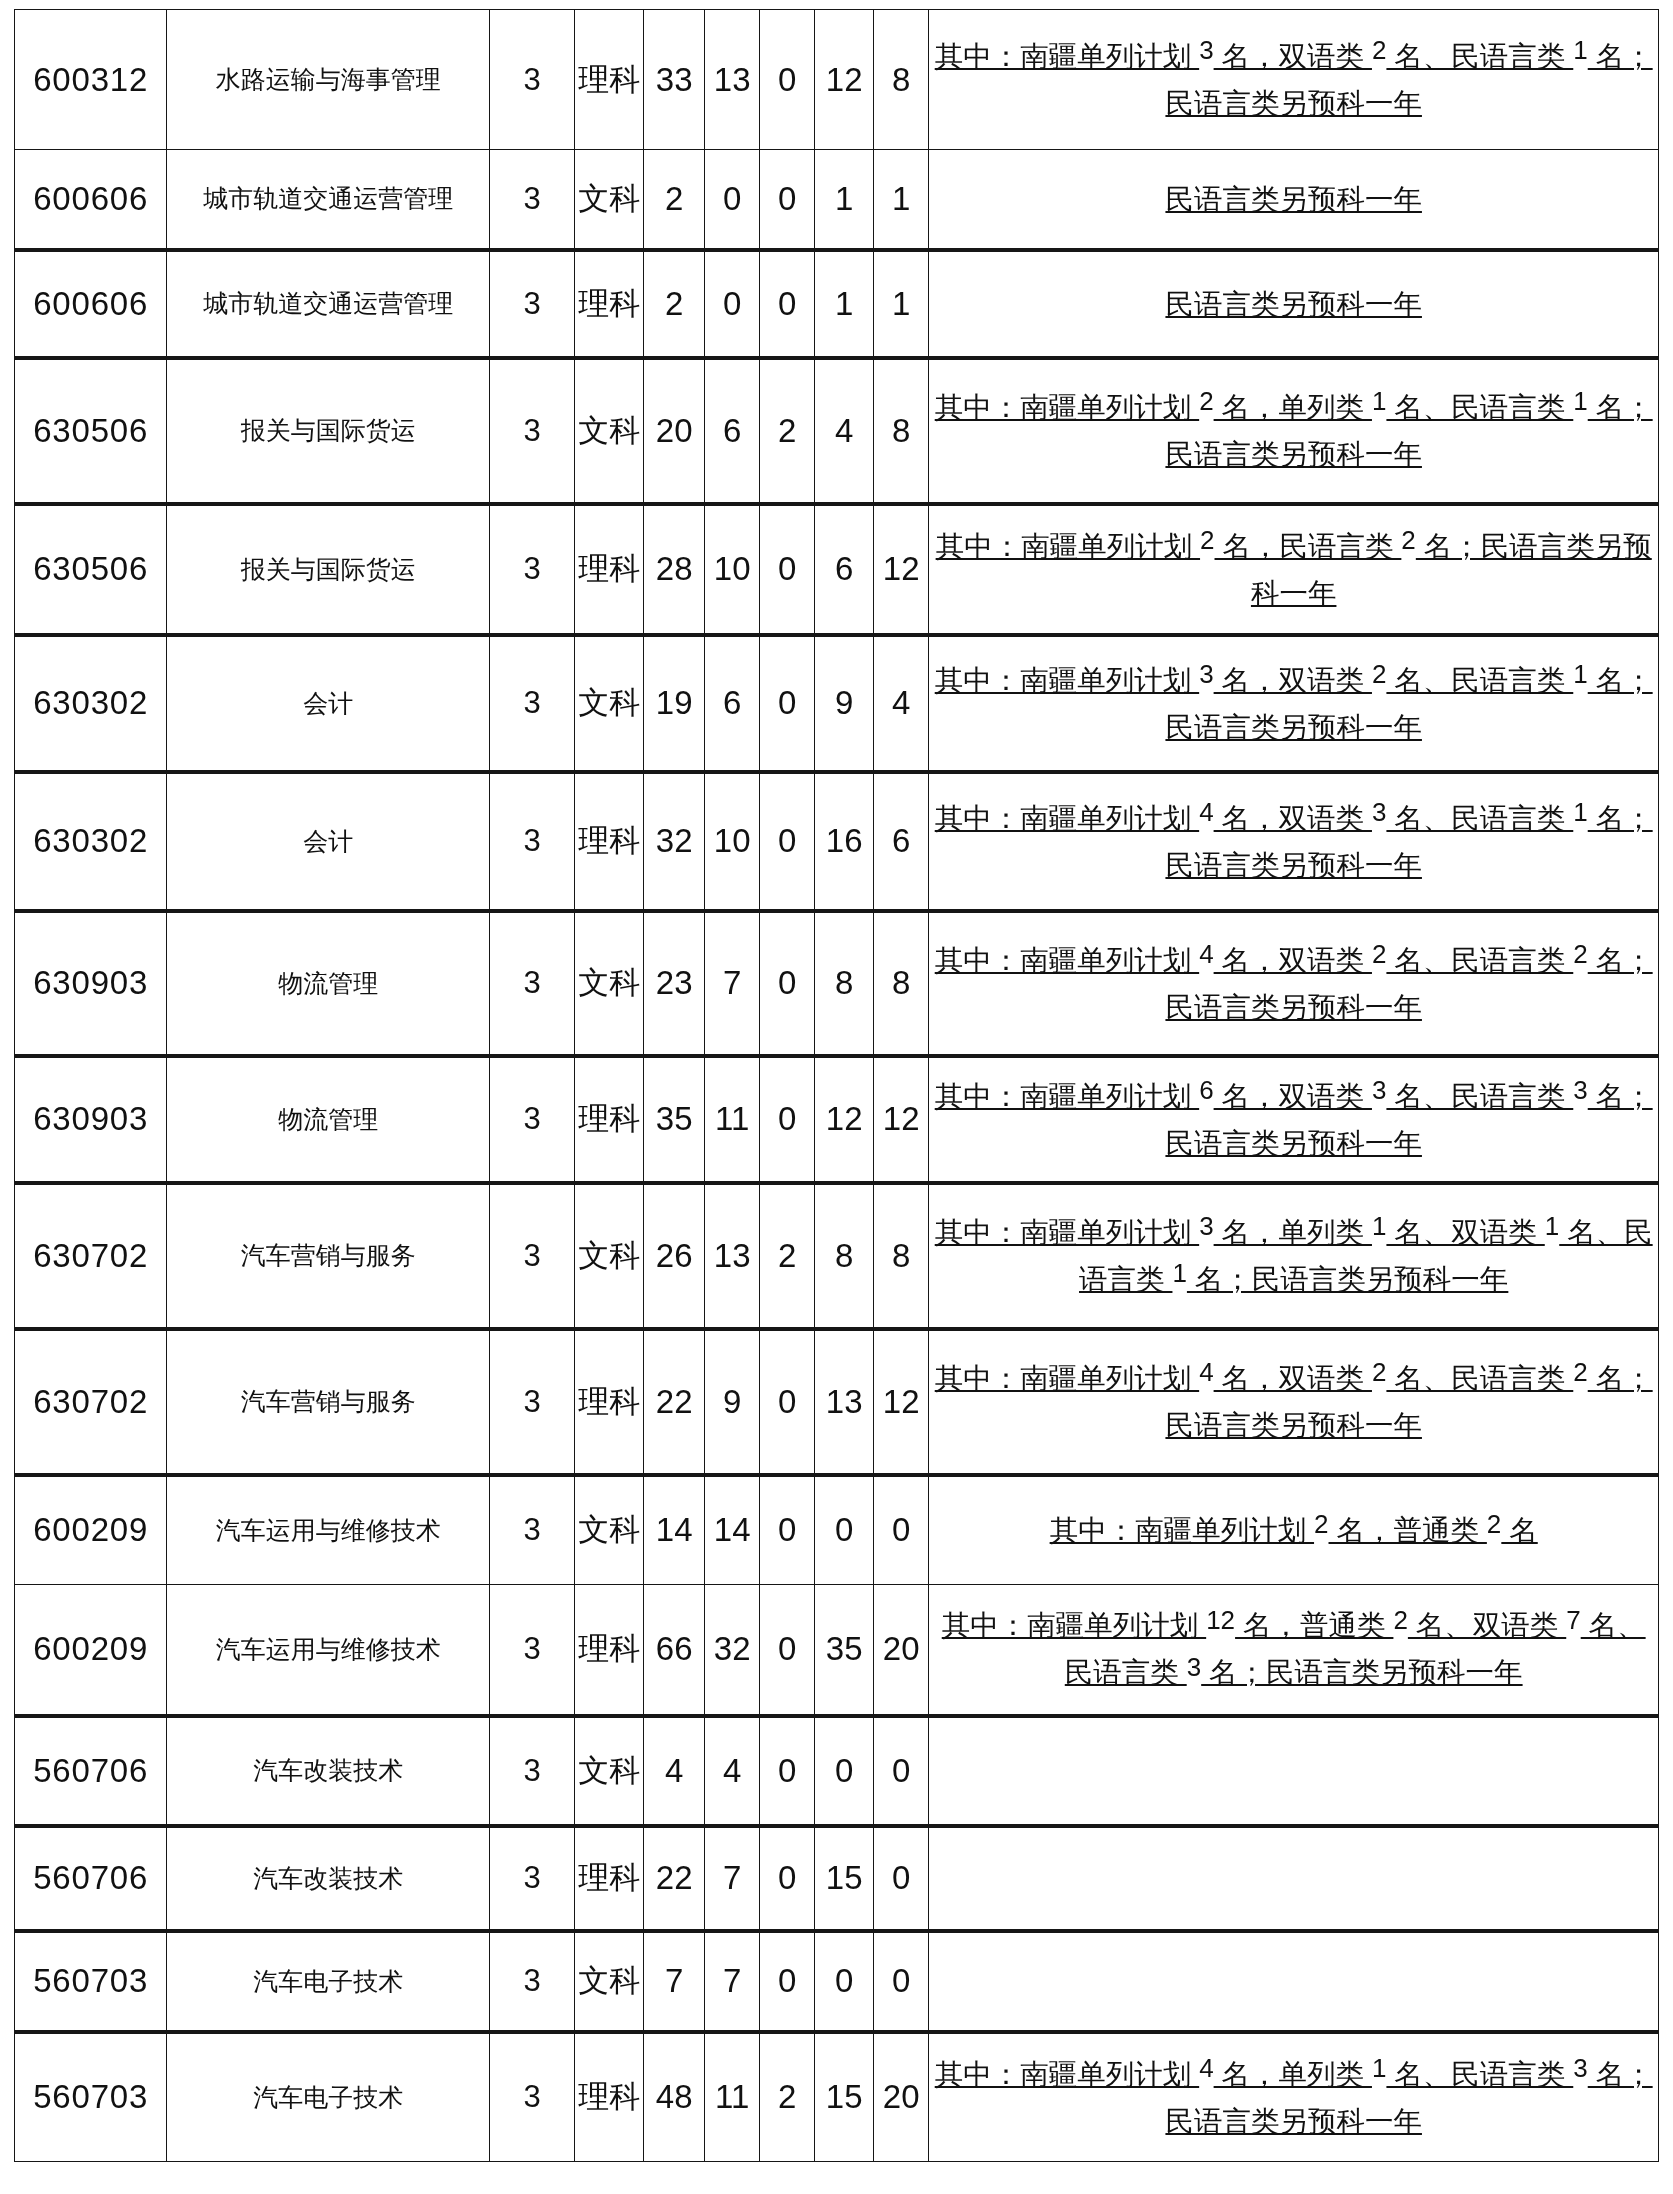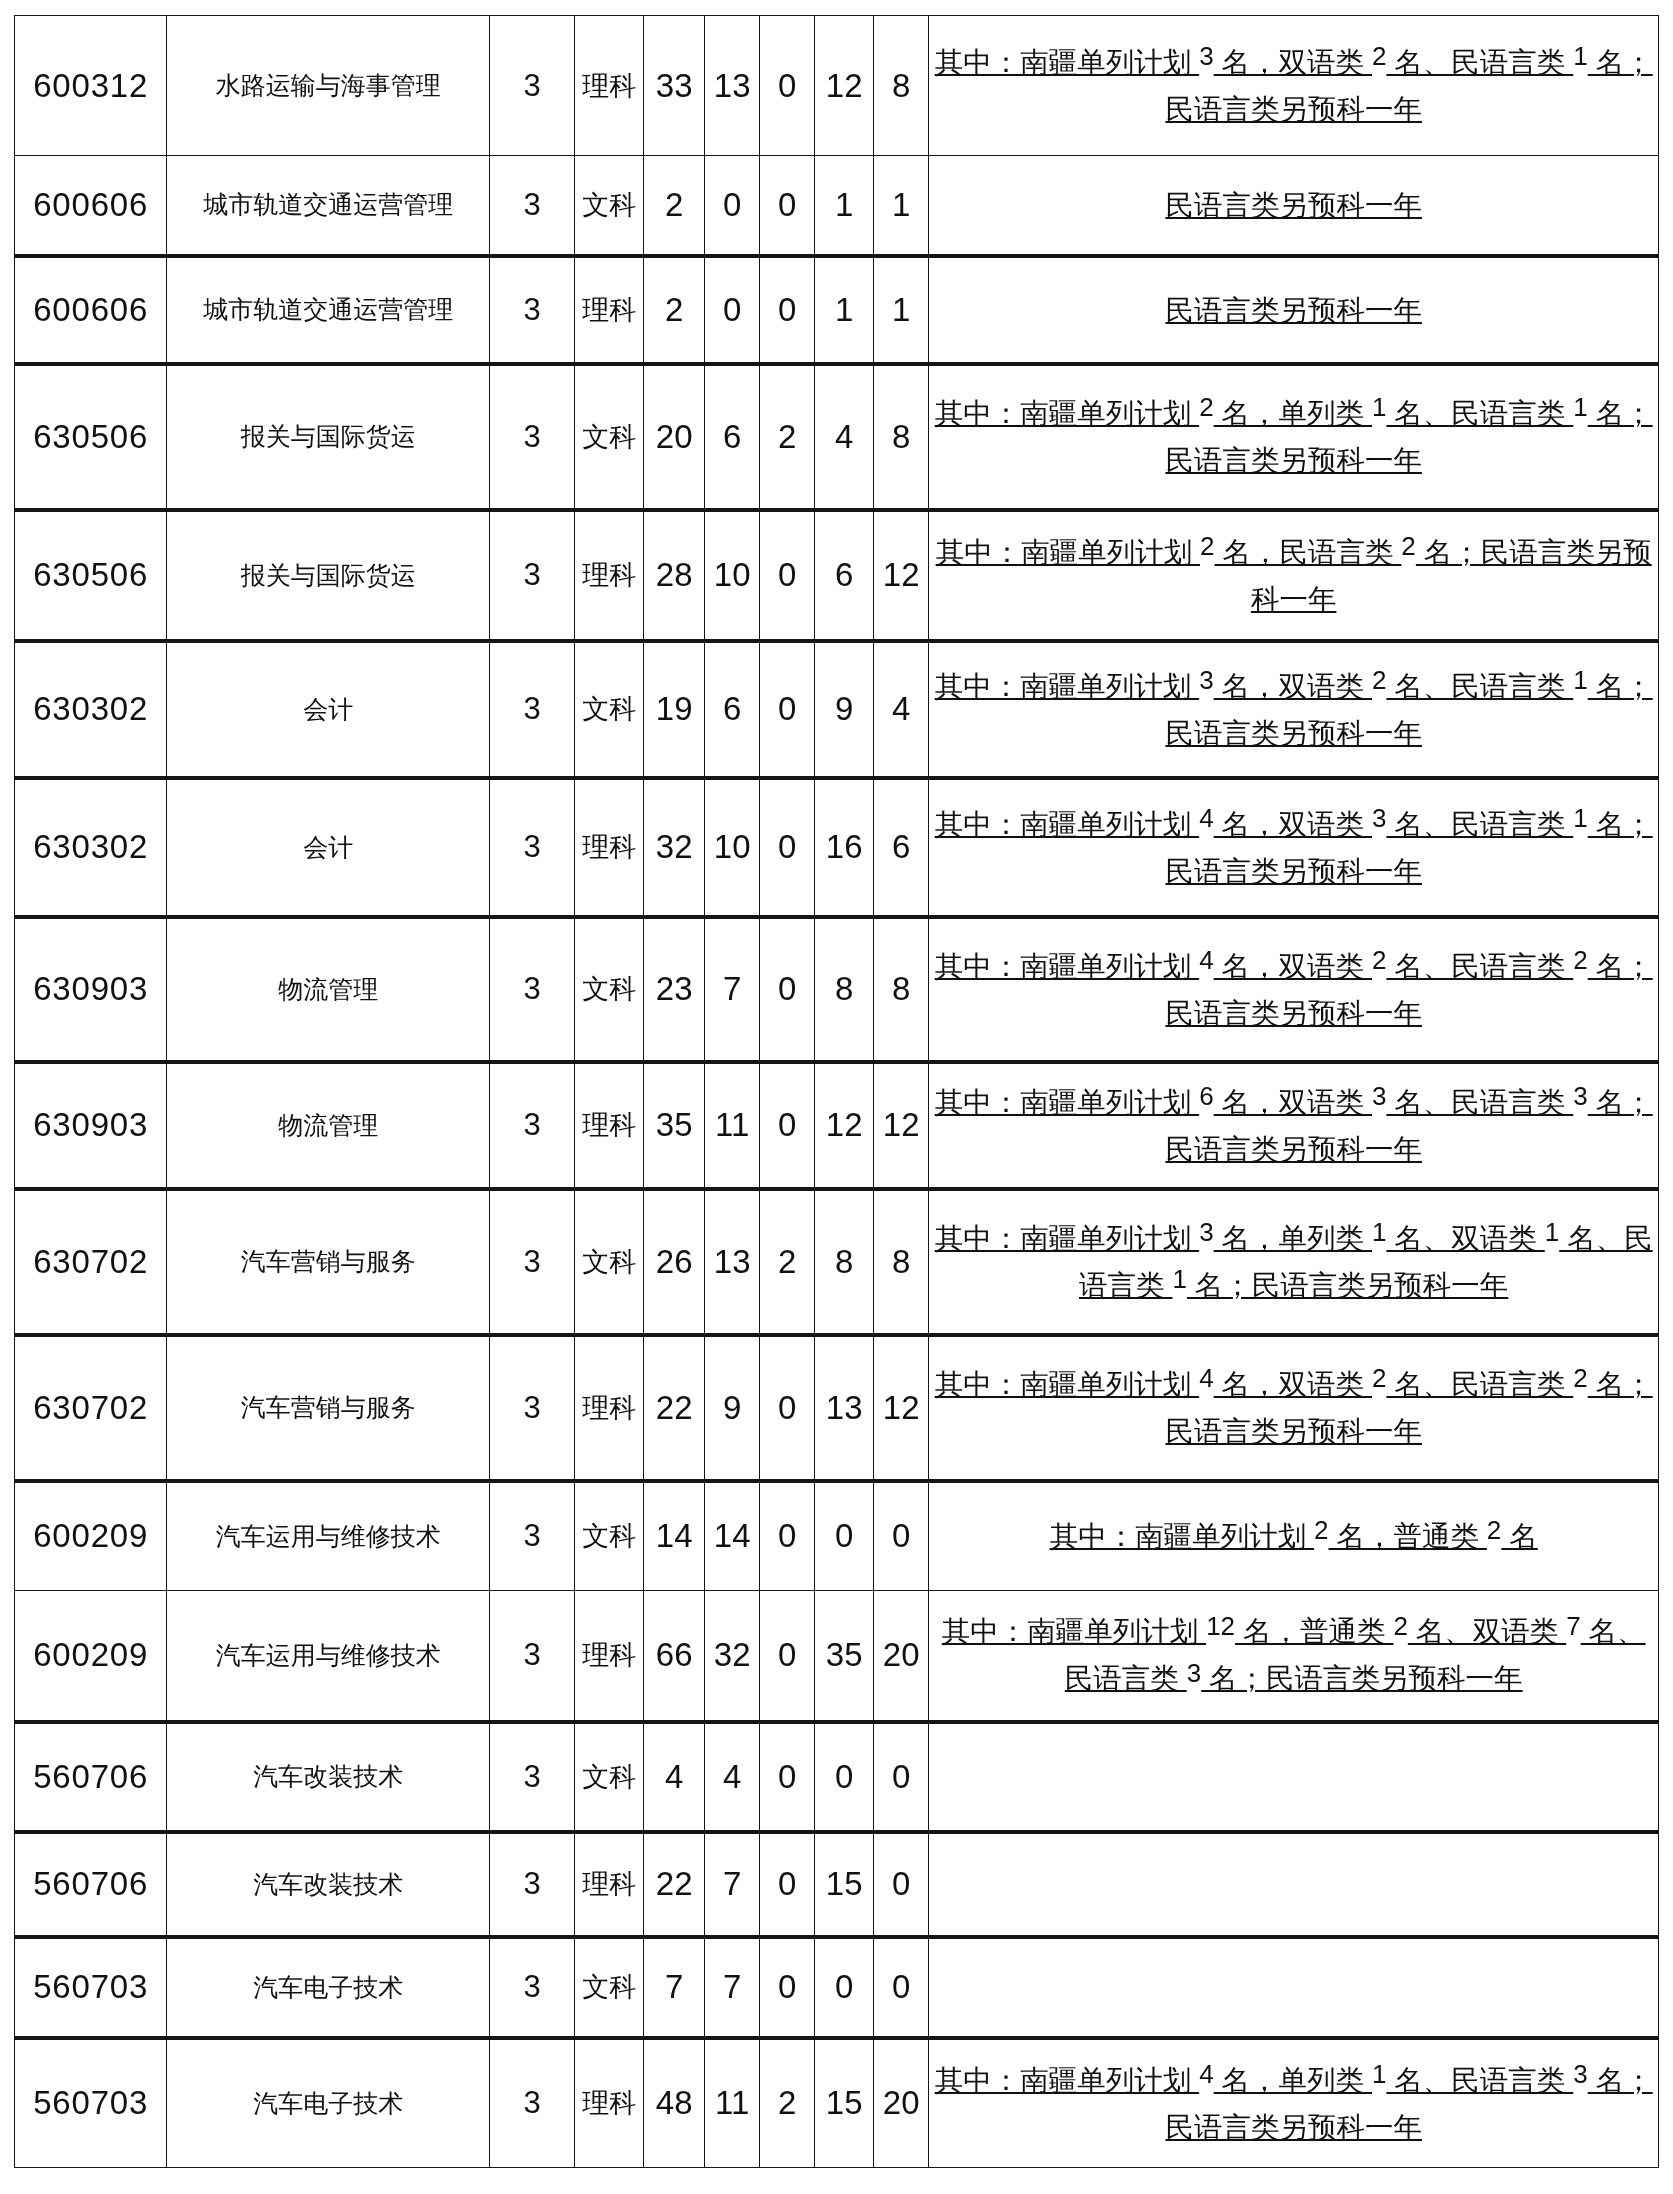--- a/index.html
+++ b/index.html
@@ -16,40 +16,40 @@
   .page {
     position: relative;
     width: 1674px;
     height: 2194px;
     background: #ffffff;
     overflow: hidden;
   }
   table.plan-table {
     position: absolute;
     left: 14.2px;
-    top: 15px;
+    top: 9px;
     width: 1644px;
     border-collapse: collapse;
     table-layout: fixed;
     background: #ffffff;
   }
   table.plan-table td {
     border: 1.7px solid #161616;
     text-align: center;
     vertical-align: middle;
     padding: 0;
     overflow: hidden;
   }
   tr.thick-top td {
     border-top-width: 4.2px;
   }
   td.code  { font-size: 33px; letter-spacing: 0.8px; }
   td.major { font-size: 25px; }
   td.years { font-size: 31px; }
-  td.subject { font-size: 27px; padding: 0 0.8px; }
+  td.subject { font-size: 31px; padding: 0 0.8px; }
   td.num   { font-size: 33px; }
   td.remark {
     font-size: 28.5px;
     line-height: 46px;
     text-align: left;
     padding: 8.4px 13.4px 8.4px 5px;
     text-decoration: underline;
   }
   .rnum {
     display: inline-block;

